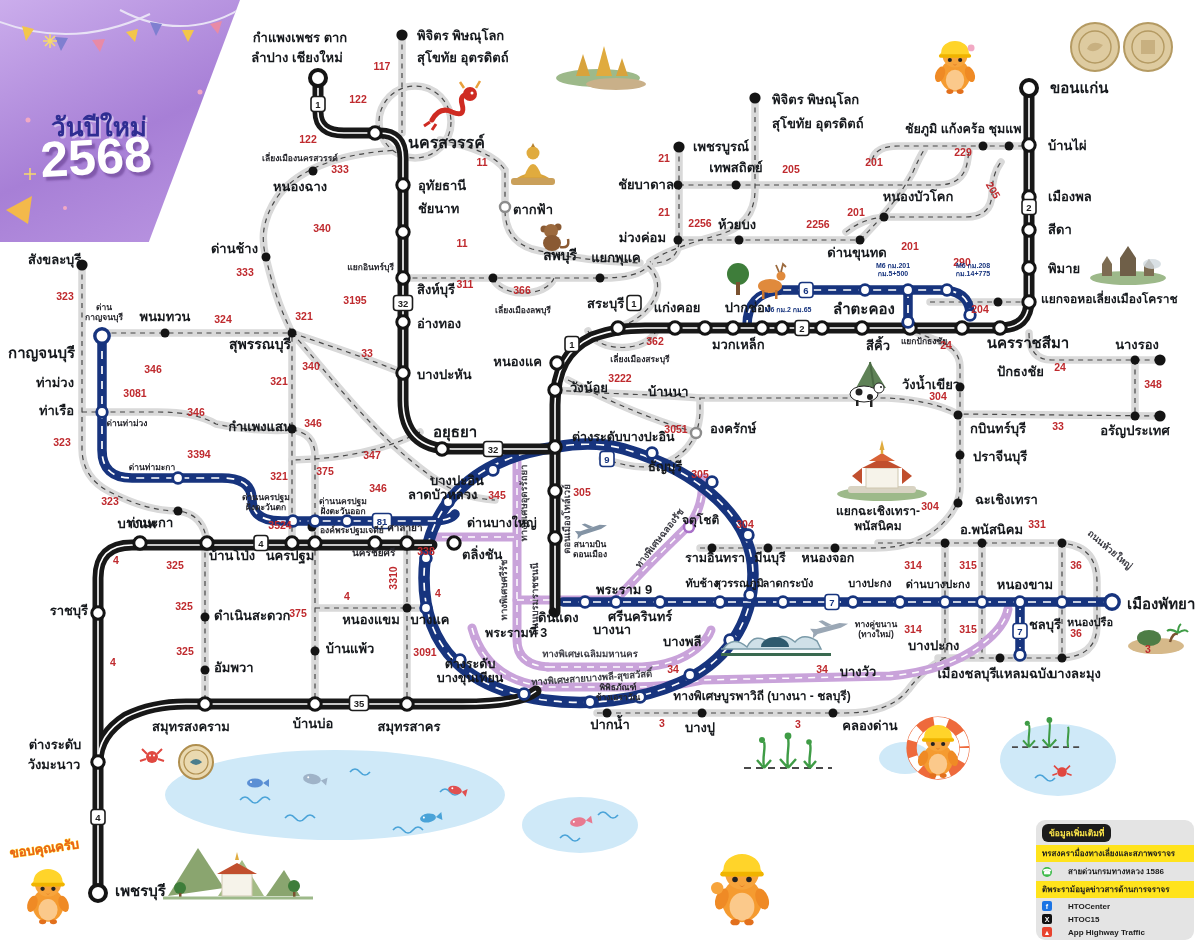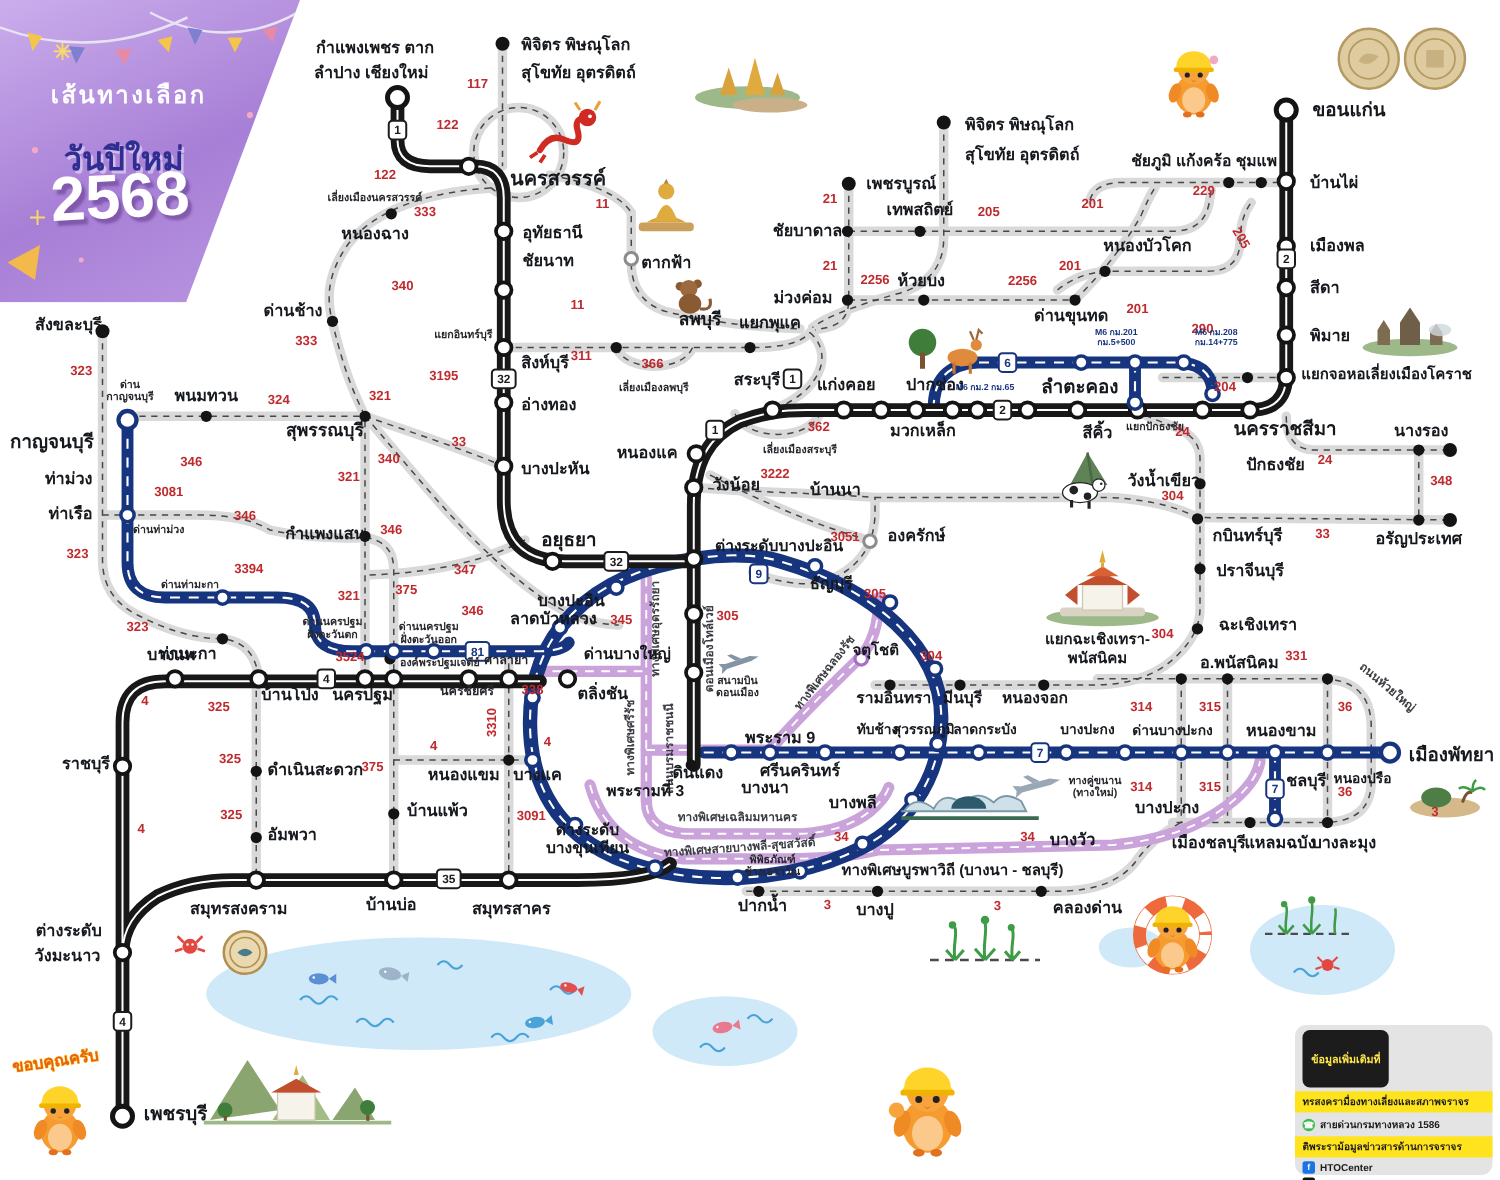--- a/index.html
+++ b/index.html
@@ -25,23 +25,23 @@
   .banner .b2{position:absolute;left:6px;top:84px;width:186px;text-align:center;
     font-size:26px;font-weight:700;color:#2f2d92;text-shadow:2px 2px 0 rgba(255,255,255,.45);margin-top:22px;}
   .banner .b3{position:absolute;left:8px;top:128px;width:176px;text-align:center;
     font-size:50px;font-weight:700;color:#fff;transform:rotate(-3deg);
     text-shadow:3px 4px 2px rgba(80,40,120,.45);}
   .bunt{position:absolute;left:0;top:0;}
   
   .infobox{position:absolute;left:1036px;top:820px;width:158px;height:120px;background:#e4e4e4;
     border-radius:9px;padding:4px 6px;box-sizing:border-box;font-size:8.5px;color:#1c1c1c;}
   .ib-head{display:inline-block;background:#1c1c1c;color:#ffe84a;border-radius:6px;
-    padding:16px 7px;font-weight:700;font-size:8.5px;}
+    padding:2px 7px;font-weight:700;font-size:8.5px;}
   .ib-y{background:#ffe31c;margin:3px -6px 0;padding:2px 6px;font-weight:700;font-size:8px;white-space:nowrap;}
-  .ib-row{display:flex;align-items:center;gap:4px;margin-top:3px;font-weight:700;font-size:8px;text-align:right;}
+  .ib-row{display:flex;align-items:center;gap:16px;margin-top:3px;font-weight:700;font-size:8px;text-align:right;}
   .ic{width:10px;height:10px;border-radius:2px;display:inline-flex;align-items:center;
     justify-content:center;color:#fff;font-size:7px;font-weight:700;flex:0 0 auto;}
   .ic-ph{background:#3dbb4a;border-radius:50%;}
   .ic-fb{background:#1b74e4;}
   .ic-x{background:#111;}
   .ic-app{background:#e8432e;}
 </style>
 </head>
 <body>
 
@@ -900,21 +900,20 @@
     </g>
     <g fill="#f2a9c4">
       <circle cx="28" cy="120" r="2.5"></circle>
           <circle cx="205,':'" cy="90" r="0"></circle>
           <circle cx="200" cy="92" r="2.5"></circle>
       <circle cx="170" cy="200" r="2.5"></circle>
           <circle cx="65" cy="208" r="2"></circle>
     </g>
     <path d="M6,210 l26,-14 l-4,28 z" fill="#f3b94b"></path>
   </svg>
-  <div class="b1">เส้นทางเลือก</div>
   <div class="b2">วันปีใหม่</div>
   <div class="b3">2568</div>
 </div>
 
 <div class="infobox">
   <span class="ib-head">ข้อมูลเพิ่มเติมที่</span>
   <div class="ib-y">ทรสงครามื่องทางเลี่ยงและสภาพจราจร</div>
   <div class="ib-row">
     <span class="ic ic-ph">☎</span>
     <span>สายด่วนกรมทางหลวง 1586</span>

